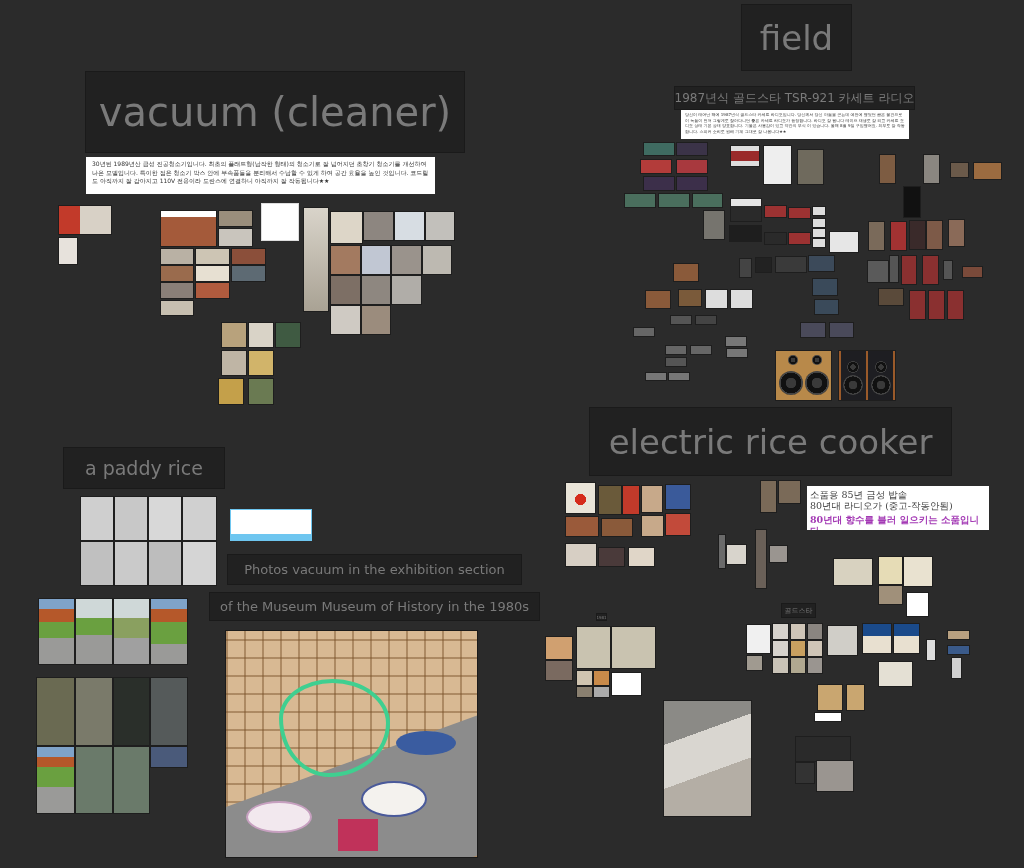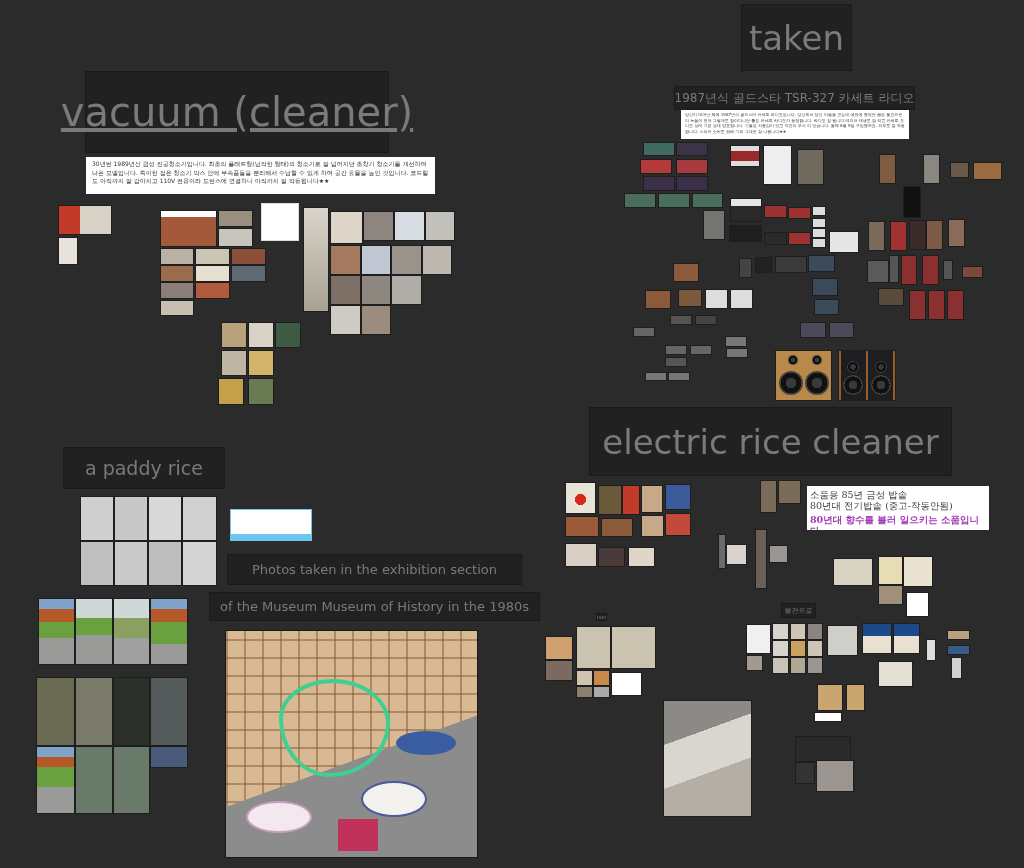--- a/index.html
+++ b/index.html
@@ -25,21 +25,21 @@
   }
   .speaker { position:absolute; box-sizing:border-box; border:1px solid #1e1e1e; }
   .cone { position:absolute; border-radius:50%; background:radial-gradient(circle,#3a3a3a 0 30%,#111 31% 60%,#444 61% 70%,#222 71%); }
   .circle-mark {
     position:absolute; border:4px solid #3fcf90; border-radius:48% 52% 55% 45% / 40% 45% 55% 60%;
   }
 </style>
 </head>
 <body>
 
-<div class="label" style="left:85px;top:71px;width:304px;height:82px;font-size:40px;text-decoration:underline;">vacuum (cleaner)</div>
+<div class="label" style="left:85px;top:71px;width:380px;height:82px;font-size:40px;">vacuum (cleaner)</div>
 
 <div class="note" style="left:86px;top:157px;width:349px;height:37px;">30년된 1989년산 금성 진공청소기입니다. 최초의 플래트형(납작한 형태)의 청소기로 잘 넘어지던 초창기 청소기를 개선하여 나온 모델입니다. 특이한 점은 청소기 박스 안에 부속품들을 분리해서 수납할 수 있게 하여 공간 효율을 높인 것입니다. 코드릴도 아직까지 잘 감아지고 110V 전용이라 도란스에 연결하니 아직까지 잘 작동됩니다★★</div>
 
 <div>
   <div class="thumb" style="left:58px;top:205px;width:54px;height:30px;background:linear-gradient(90deg,#c23a2a 0 40%,#d8d1c6 40%);"></div>
   <div class="thumb" style="left:58px;top:237px;width:20px;height:28px;background:#e7e2dc;"></div>
 
   <div class="thumb" style="left:160px;top:210px;width:57px;height:37px;background:linear-gradient(#fff 0 18%,#a45a3a 18%);"></div>
   <div class="thumb" style="left:218px;top:210px;width:35px;height:17px;background:#9a8e7c;"></div>
   <div class="thumb" style="left:218px;top:228px;width:35px;height:19px;background:#c9c5bd;"></div>
@@ -72,23 +72,23 @@
 
   <div class="thumb" style="left:221px;top:322px;width:26px;height:26px;background:#b8a27c;"></div>
   <div class="thumb" style="left:248px;top:322px;width:26px;height:26px;background:#d9d3c7;"></div>
   <div class="thumb" style="left:275px;top:322px;width:26px;height:26px;background:#3f5a42;"></div>
   <div class="thumb" style="left:221px;top:350px;width:26px;height:26px;background:#bfb5a5;"></div>
   <div class="thumb" style="left:248px;top:350px;width:26px;height:26px;background:#d1b46a;"></div>
   <div class="thumb" style="left:218px;top:378px;width:26px;height:27px;background:#c4a04a;"></div>
   <div class="thumb" style="left:248px;top:378px;width:26px;height:27px;background:#6a7a52;"></div>
 </div>
 
-<div class="label" style="left:741px;top:4px;width:111px;height:67px;font-size:34px;">taken</div>
-
-<div class="label" style="left:674px;top:86px;width:241px;height:24px;font-size:12px;">1987년식 골드스타 TSR-327 카세트 라디오</div>
+<div class="label" style="left:741px;top:4px;width:111px;height:67px;font-size:34px;">field</div>
+
+<div class="label" style="left:674px;top:86px;width:241px;height:24px;font-size:12px;">1987년식 골드스타 TSR-921 카세트 라디오</div>
 
 <div class="note" style="left:681px;top:110px;width:228px;height:29px;font-size:4px;line-height:5.5px;padding:2px 4px;">당신이 태어난 해에 1987년식 골드스타 카세트 라디오입니다. 당신께서 당신 마음을 곤는데 예전에 했었던 곱은 물건으로 이 녹음이 먼저 그렇게도 찾아다니던 좋은 카세트 라디오가 등장합니다. 라디오 잘 됩니다 테이프 재생도 잘 되고 카세트 오디오 상태 기본 상태 양호합니다. 기울은 사용감이 있고 약간의 부식 이 있습니다. 올해 8월 9일 구입했어요. 외부도 잘 작동합니다. 스피커 소리도 원래 기계 그대로 잘 나옵니다★★</div>
 
 <div>
   <div class="thumb" style="left:643px;top:142px;width:32px;height:14px;background:#3f6b61;"></div>
   <div class="thumb" style="left:676px;top:142px;width:32px;height:14px;background:#3b3348;"></div>
   <div class="thumb" style="left:640px;top:159px;width:32px;height:15px;background:#b33c3a;"></div>
   <div class="thumb" style="left:676px;top:159px;width:32px;height:15px;background:#a8393e;"></div>
   <div class="thumb" style="left:643px;top:176px;width:32px;height:15px;background:#3c2f4a;"></div>
   <div class="thumb" style="left:676px;top:176px;width:32px;height:15px;background:#3c2f4a;"></div>
@@ -168,30 +168,30 @@
     <div class="cone" style="left:36px;top:4px;width:10px;height:10px;"></div>
   </div>
   <div class="speaker" style="left:838px;top:350px;width:58px;height:51px;background:linear-gradient(90deg,#9a5a2a 0 4%,#1e1e22 4% 48%,#9a5a2a 48% 52%,#1e1e22 52% 96%,#9a5a2a 96%);">
     <div class="cone" style="left:4px;top:24px;width:20px;height:20px;"></div>
     <div class="cone" style="left:32px;top:24px;width:20px;height:20px;"></div>
     <div class="cone" style="left:8px;top:10px;width:12px;height:12px;"></div>
     <div class="cone" style="left:36px;top:10px;width:12px;height:12px;"></div>
   </div>
 </div>
 
-<div class="label" style="left:589px;top:407px;width:363px;height:69px;font-size:34px;">electric rice cleaner</div>
+<div class="label" style="left:589px;top:407px;width:363px;height:69px;font-size:34px;">electric rice cooker</div>
 
 <div class="note" style="left:807px;top:486px;width:182px;height:44px;font-size:9.5px;line-height:11px;padding:3px 3px;font-family:'DejaVu Serif', serif;color:#444;">
   <div>소품용 85년 금성 밥솥</div>
-  <div>80년대 전기밥솥 (중고-작동안됨)</div>
+  <div>80년대 라디오가 (중고-작동안됨)</div>
   <div style="color:#a43ab5;font-weight:bold;margin-top:3px;">80년대 향수를 불러 일으키는 소품입니다.</div>
 </div>
 
 <div class="label" style="left:596px;top:613px;width:11px;height:8px;font-size:4px;">1981</div>
-<div class="label" style="left:781px;top:603px;width:35px;height:15px;font-size:7px;">물건으로</div>
+<div class="label" style="left:781px;top:603px;width:35px;height:15px;font-size:7px;">골드스타</div>
 
 <div>
   <div class="thumb" style="left:565px;top:482px;width:31px;height:32px;background:radial-gradient(circle at 50% 55%,#d52a1a 0 25%,#e9e4d8 26%);"></div>
   <div class="thumb" style="left:598px;top:485px;width:24px;height:30px;background:#6a5a3a;"></div>
   <div class="thumb" style="left:622px;top:485px;width:18px;height:30px;background:#c23a2a;"></div>
   <div class="thumb" style="left:641px;top:485px;width:22px;height:28px;background:#c7a98a;"></div>
   <div class="thumb" style="left:665px;top:484px;width:26px;height:26px;background:#3a5a9a;"></div>
   <div class="thumb" style="left:565px;top:516px;width:34px;height:21px;background:#9a5a3a;"></div>
   <div class="thumb" style="left:601px;top:518px;width:32px;height:19px;background:#8a5a3a;"></div>
   <div class="thumb" style="left:641px;top:515px;width:23px;height:22px;background:#c7a98a;"></div>
@@ -277,21 +277,21 @@
   <div class="thumb" style="left:36px;top:677px;width:39px;height:69px;background:#6a6a52;"></div>
   <div class="thumb" style="left:75px;top:677px;width:38px;height:69px;background:#7a7a6a;"></div>
   <div class="thumb" style="left:113px;top:677px;width:37px;height:69px;background:#2a2f2a;"></div>
   <div class="thumb" style="left:150px;top:677px;width:38px;height:69px;background:#555a5a;"></div>
   <div class="thumb" style="left:36px;top:746px;width:39px;height:68px;background:linear-gradient(#7fa3c9 0 15%,#b5582a 15% 30%,#6aa040 30% 60%,#9a9a98 60%);"></div>
   <div class="thumb" style="left:75px;top:746px;width:38px;height:68px;background:#6a7a6a;"></div>
   <div class="thumb" style="left:113px;top:746px;width:37px;height:68px;background:#6a7a6a;"></div>
   <div class="thumb" style="left:150px;top:746px;width:38px;height:22px;background:#4a5a7a;"></div>
 </div>
 
-<div class="label" style="left:227px;top:554px;width:295px;height:31px;font-size:13px;">Photos taken in the exhibition section</div>
+<div class="label" style="left:227px;top:554px;width:295px;height:31px;font-size:13px;">Photos vacuum in the exhibition section</div>
 <div class="label" style="left:209px;top:592px;width:331px;height:29px;font-size:13px;">of the Museum Museum of History in the 1980s</div>
 
 <div class="thumb" style="left:225px;top:630px;width:253px;height:228px;overflow:hidden;border-color:#1a1a1a;
             background:
               repeating-linear-gradient(90deg, rgba(120,80,40,0.45) 0 2px, transparent 2px 18px),
               repeating-linear-gradient(0deg, rgba(120,80,40,0.45) 0 2px, transparent 2px 18px),
               #d8b993;">
   <div style="position:absolute;left:-20px;top:125px;width:320px;height:140px;background:#8c8c8c;transform:skewY(-20deg);"></div>
   <div style="position:absolute;left:135px;top:150px;width:62px;height:32px;border-radius:50%;background:#f4f2ee;border:2px solid #4a5a9a;"></div>
   <div style="position:absolute;left:20px;top:170px;width:62px;height:28px;border-radius:50%;background:#f2e8ee;border:2px solid #c7a0c0;"></div>

